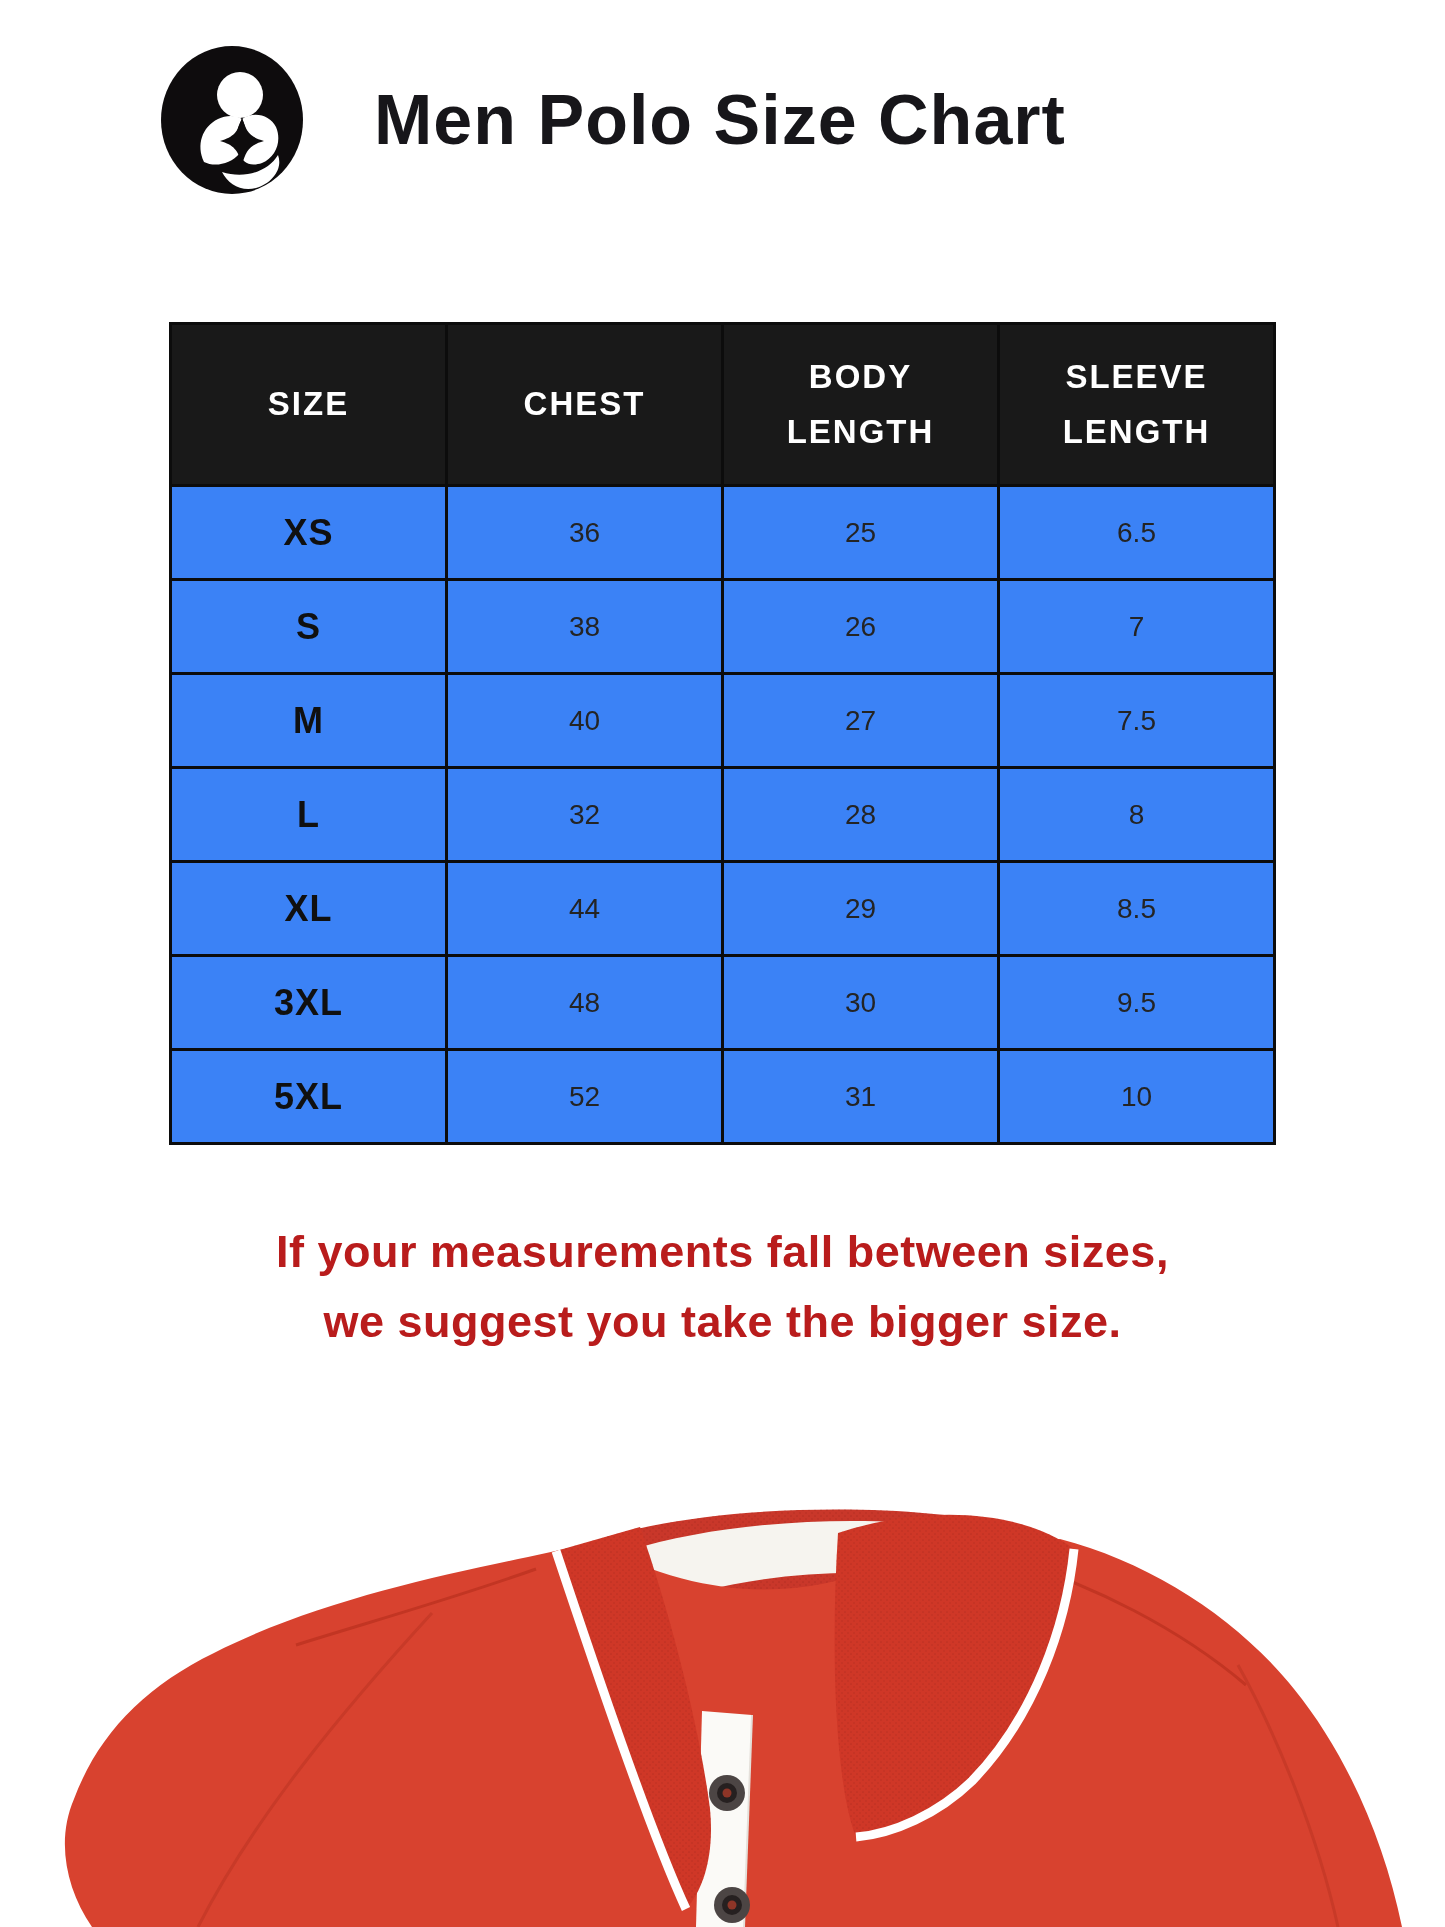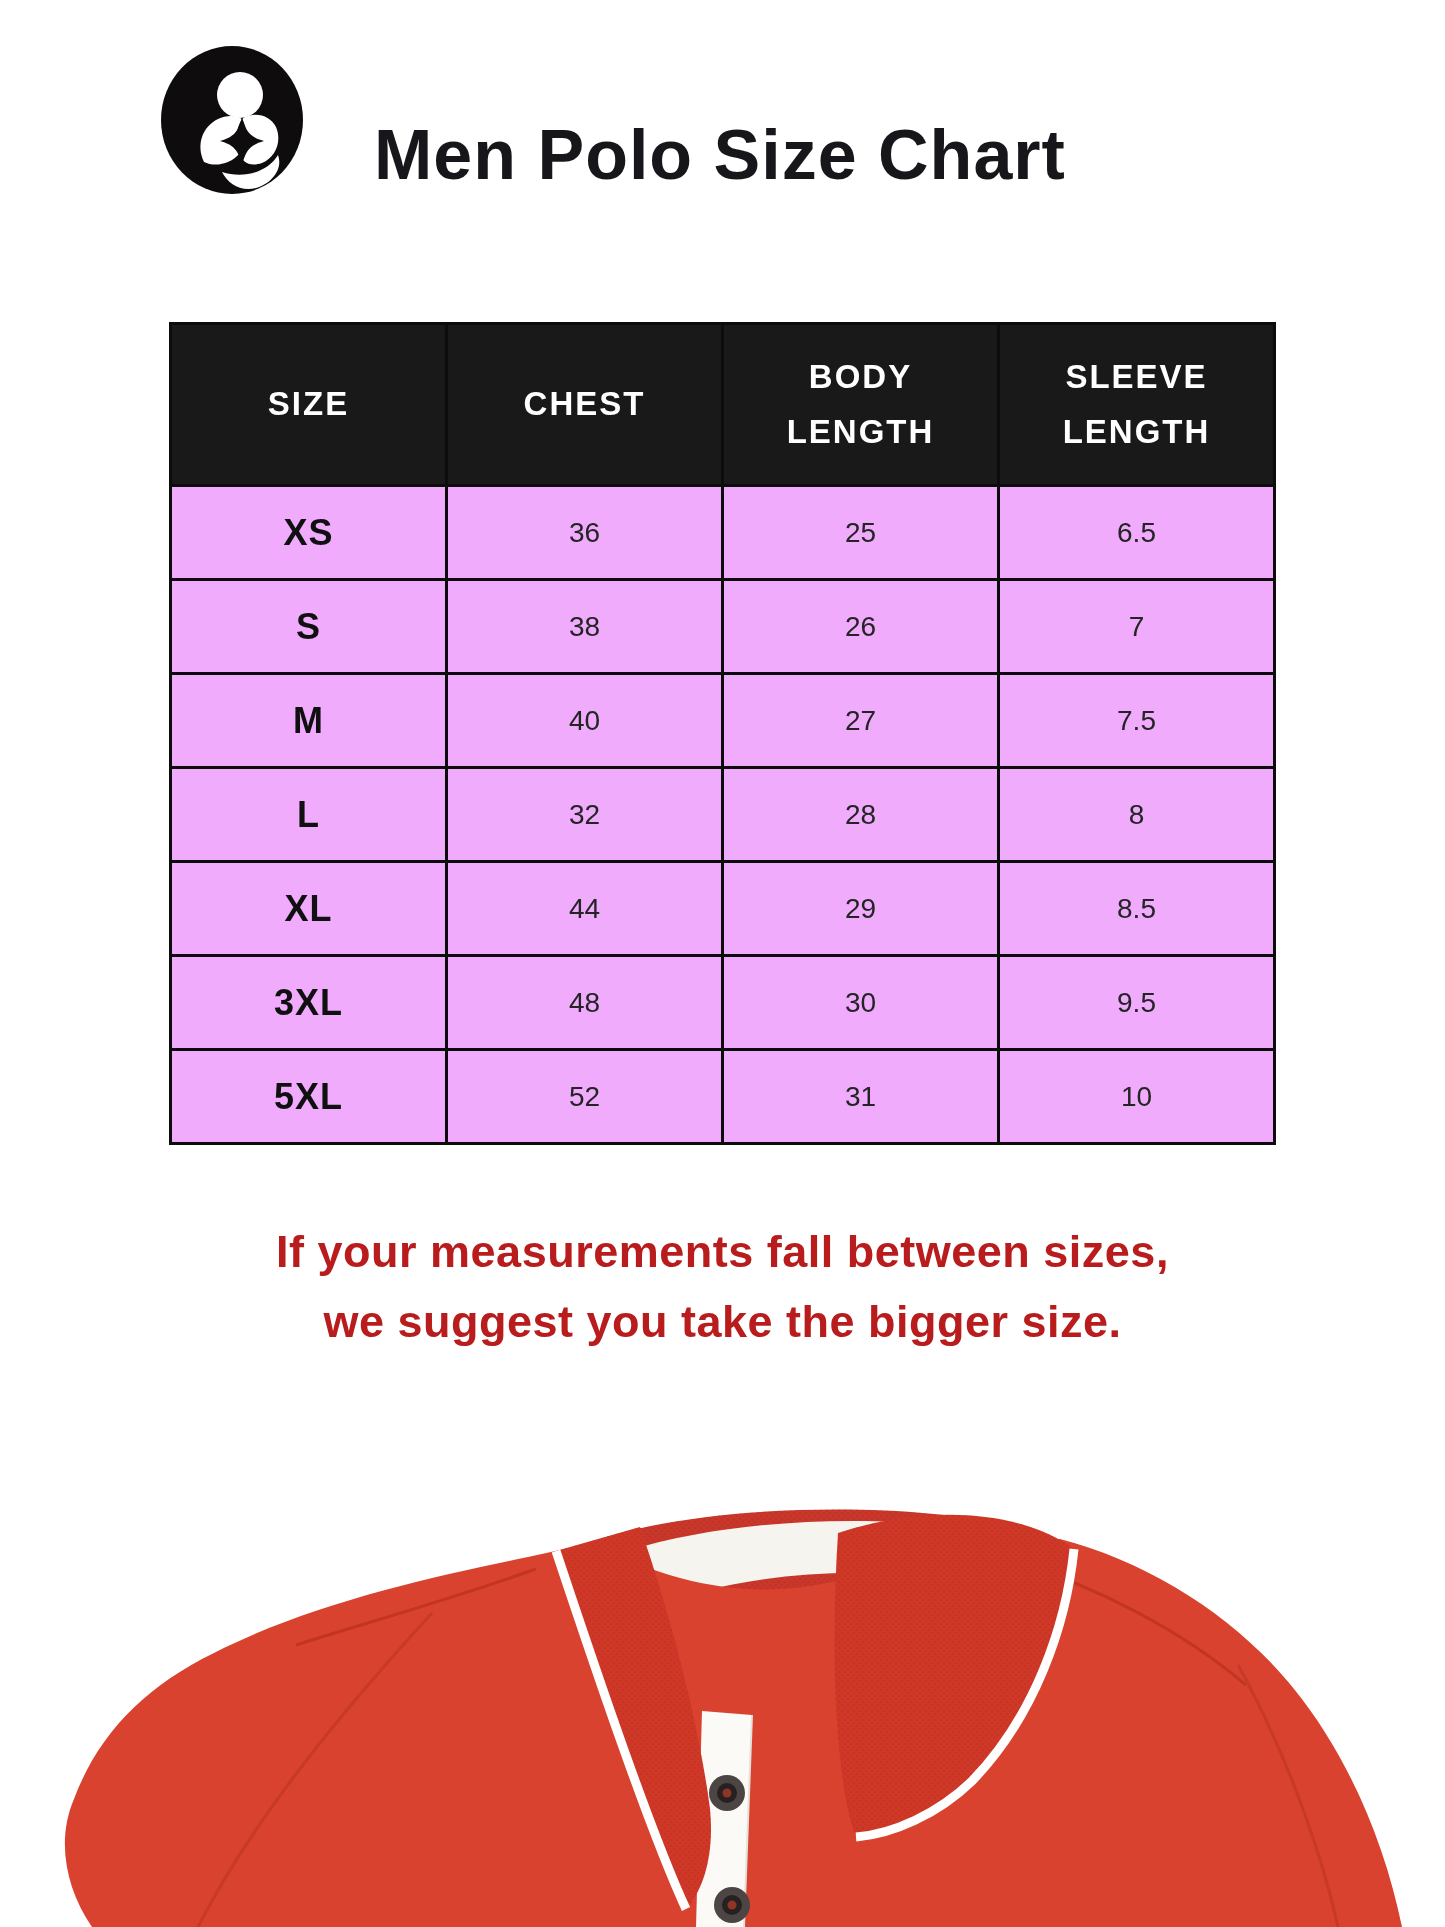--- a/index.html
+++ b/index.html
@@ -5,21 +5,21 @@
   * { margin:0; padding:0; box-sizing:border-box; }
   html,body { background:#ffffff; }
   body {
     width:1445px; height:1927px;
     font-family:"Liberation Sans", sans-serif;
     color:#141414;
     position:relative;
     overflow:hidden;
   }
   .header {
-    display:flex; align-items:flex-end;
+    display:flex; align-items:center;
     padding:45px 17px 0 158px;
     height:195px;
   }
   .logo { width:150px; height:150px; flex:0 0 auto; }
   .title {
     margin-left:66px;
     font-size:70px; font-weight:700;
     letter-spacing:1px; color:#17161a;
     white-space:nowrap;
   }
@@ -31,21 +31,21 @@
     text-align:center;
   }
   .size-table th, .size-table td { border:3px solid #0c0c0c; }
   .size-table th {
     background:#191919; color:#ffffff;
     height:162px;
     font-size:33px; font-weight:700;
     letter-spacing:2px; line-height:1.65;
     padding:0 40px;
   }
-  .size-table td { height:94px; background:#f0abfc; }
+  .size-table td { height:94px; background:#3b82f6; }
   .cell-size { font-size:36px; font-weight:700; letter-spacing:1px; color:#101010; }
   .cell-num  { font-size:28px; font-weight:300; color:#242424; }
   .note {
     margin-top:72px;
     text-align:center;
     font-size:45px; font-weight:700;
     line-height:1.55; color:#b91c1c;
     letter-spacing:0.5px;
   }
   .polo-wrap {

